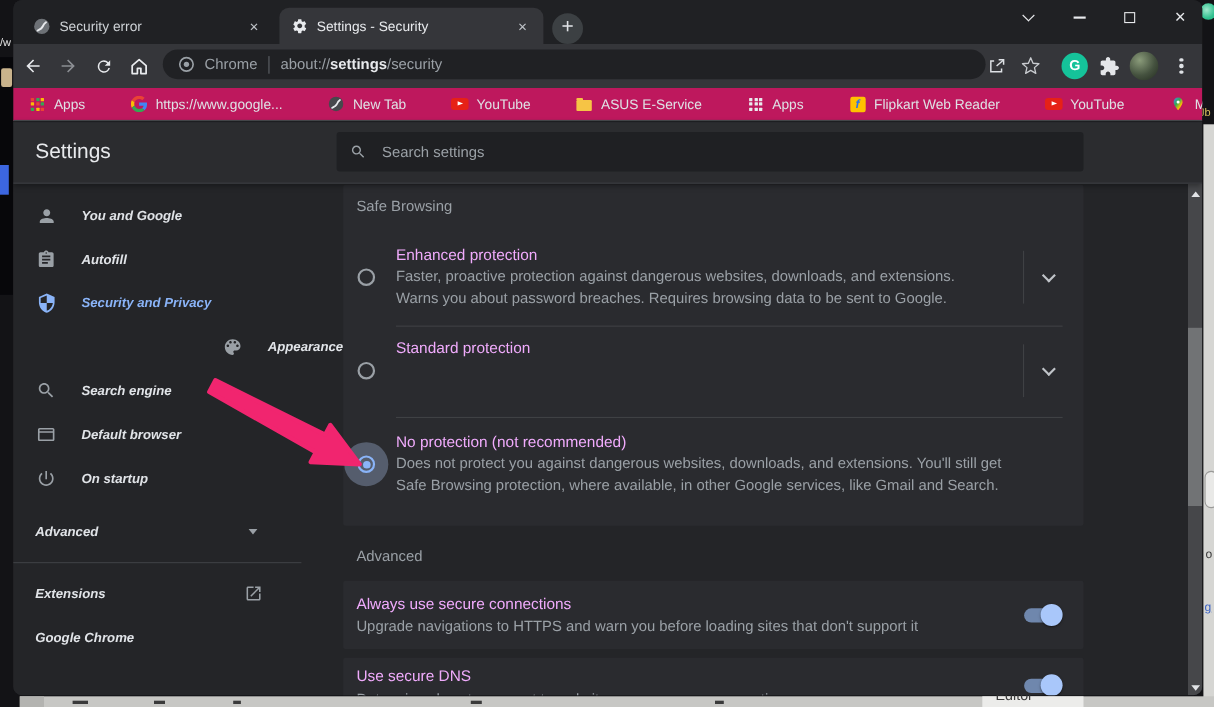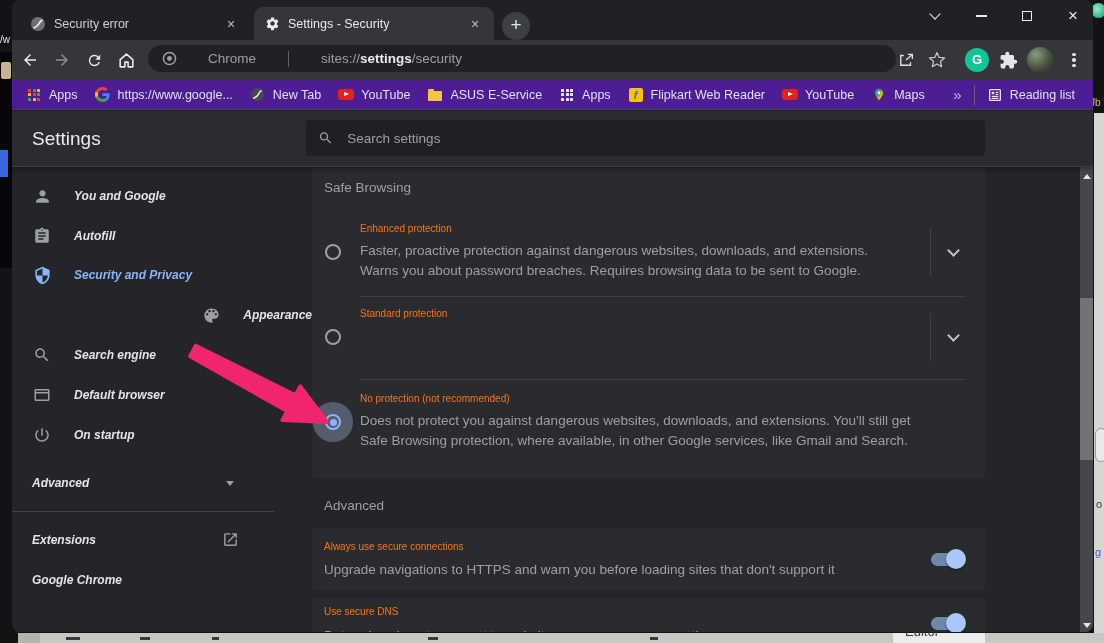--- a/index.html
+++ b/index.html
@@ -29,27 +29,27 @@
   .ctl-max{width:10px;height:10px;border:1.5px solid #e8eaed;}
   .ctl-x{color:#e8eaed;font-size:17px;}
   .chev-ctl{width:8px;height:8px;border-right:1.8px solid #e8eaed;border-bottom:1.8px solid #e8eaed;
     transform:rotate(45deg);margin-top:-4px;}
 
   
   .toolbar{position:absolute;left:0;top:40px;width:100%;height:40px;background:#35363a;}
   .tbtn{position:absolute;top:6px;width:28px;height:28px;display:flex;align-items:center;
     justify-content:center;color:#dee1e5;}
   .omnibox{position:absolute;left:136px;top:5px;width:748px;height:27px;background:#202124;
-    border-radius:14px;display:flex;align-items:center;padding:0 14px;font-size:13.5px;color:#9aa0a6;gap:22px;}
+    border-radius:14px;display:flex;align-items:center;padding:0 14px;font-size:13.5px;color:#9aa0a6;}
   .omni-sep{width:1px;height:16px;background:#5f6368;margin:0 10px;}
   .url-bold{color:#e8eaed;font-weight:700;}
 
   
-  .bookmarks{position:absolute;left:0;top:80px;width:100%;height:30px;background:#4c1d95;
-    display:flex;align-items:center;padding:0 14px;border-bottom:1px solid #47494d;}
+  .bookmarks{position:absolute;left:0;top:80px;width:100%;height:30px;background:#be185d;
+    display:flex;align-items:center;padding:0 14px;border-bottom:1px solid #47494d;gap:24px;}
   .bm{display:flex;align-items:center;margin-right:17px;font-size:12.5px;color:#dfe1e5;white-space:nowrap;}
   .bm .bicon{margin-right:7px;display:flex;align-items:center;justify-content:center;width:16px;height:16px;}
   .grid9{display:grid;grid-template-columns:repeat(3,3px);grid-template-rows:repeat(3,3px);gap:1.5px;}
   .grid9 i{display:block;width:3px;height:3px;border-radius:0.5px;}
   .yt{width:16px;height:11px;background:#e62117;border-radius:3px;position:relative;}
   .yt::after{content:"";position:absolute;left:6px;top:2.8px;border-left:5px solid #fff;
     border-top:2.7px solid transparent;border-bottom:2.7px solid transparent;}
   .folder{width:14px;height:10px;background:#f6c445;border-radius:1px;position:relative;margin-top:2px;}
   .folder::before{content:"";position:absolute;left:0;top:-2px;width:6px;height:2px;background:#f6c445;border-radius:1px 1px 0 0;}
   .flipkart{width:14px;height:14px;background:#ffc200;border-radius:2px;color:#2874f0;
@@ -70,21 +70,21 @@
   
   .content-bg{position:absolute;left:0;top:167px;width:100%;height:465px;background:#242528;}
   .card{position:absolute;background:#2a2b2f;border-radius:2px;}
 
   .side-item{position:absolute;left:0;width:300px;height:40px;display:flex;align-items:center;}
   .side-item .sicon{width:20px;height:20px;margin-left:20px;display:flex;align-items:center;justify-content:center;}
   .side-item .slabel{margin-left:22px;font-size:12px;font-weight:600;color:#e1e4e8;font-style:italic;}
   .side-item.selected .slabel{color:#8ab4f8;}
 
   .sec-h{position:absolute;font-size:13.5px;font-weight:500;color:#9aa0a6;}
-  .opt-title{position:absolute;font-size:10px;color:#f97316;white-space:nowrap;}
+  .opt-title{position:absolute;font-size:14px;color:#f0abfc;white-space:nowrap;}
   .opt-desc{position:absolute;font-size:13.5px;line-height:20px;color:#9aa0a6;}
   .hdiv{position:absolute;height:1px;background:#3f4144;}
   .vdiv{position:absolute;width:1px;background:#3f4144;}
 
   .radio{position:absolute;width:16px;height:16px;border:2px solid #9aa0a6;border-radius:50%;}
   .radio.checked{border-color:#8ab4f8;}
   .radio.checked::after{content:"";position:absolute;left:2.5px;top:2.5px;width:7px;height:7px;
     border-radius:50%;background:#8ab4f8;}
   .halo{position:absolute;width:40px;height:40px;border-radius:50%;background:rgba(156,176,211,.38);}
 
@@ -195,21 +195,21 @@
       </div>
       <div class="omnibox">
         <span style="display:flex;margin-right:9px;">
           <svg width="15" height="15" viewBox="0 0 16 16">
               <circle cx="8" cy="8" r="6.5" fill="none" stroke="#9aa0a6" stroke-width="1.6"></circle>
               <circle cx="8" cy="8" r="2.6" fill="#9aa0a6"></circle>
             </svg>
         </span>
         <span>Chrome</span>
         <span class="omni-sep"></span>
-        <span><span>sites://</span><span class="url-bold">settings</span><span>/security</span></span>
+        <span><span>about://</span><span class="url-bold">settings</span><span>/security</span></span>
       </div>
       <div class="tbtn" style="left:880px;">
         <svg width="18" height="18" viewBox="0 0 24 24" fill="none" stroke="#dee1e5" stroke-width="1.8">
             <path d="M9 6 H5 V19 H18 V15"></path>
             <path d="M12 12 L20 5"></path>
             <path d="M14.5 4.5 H20.5 V10.5"></path>
           </svg>
       </div>
       <div class="tbtn" style="left:911px;">
         <svg width="18" height="18" viewBox="0 0 24 24" fill="none" stroke="#c8cbcf" stroke-width="1.6">

